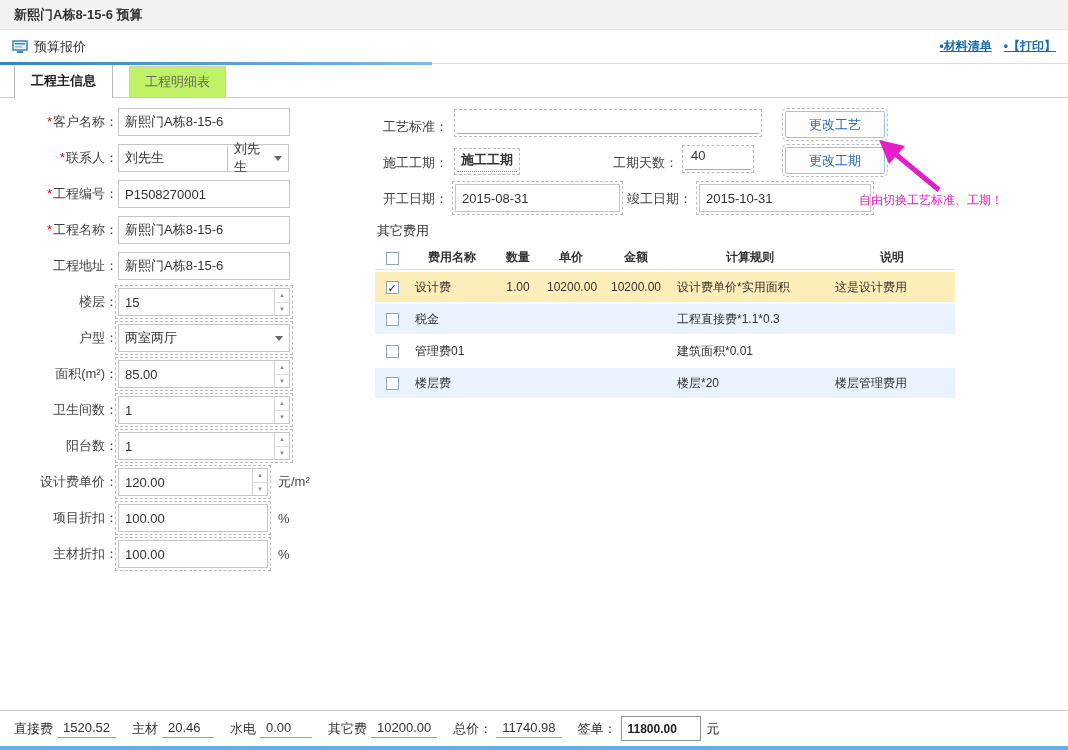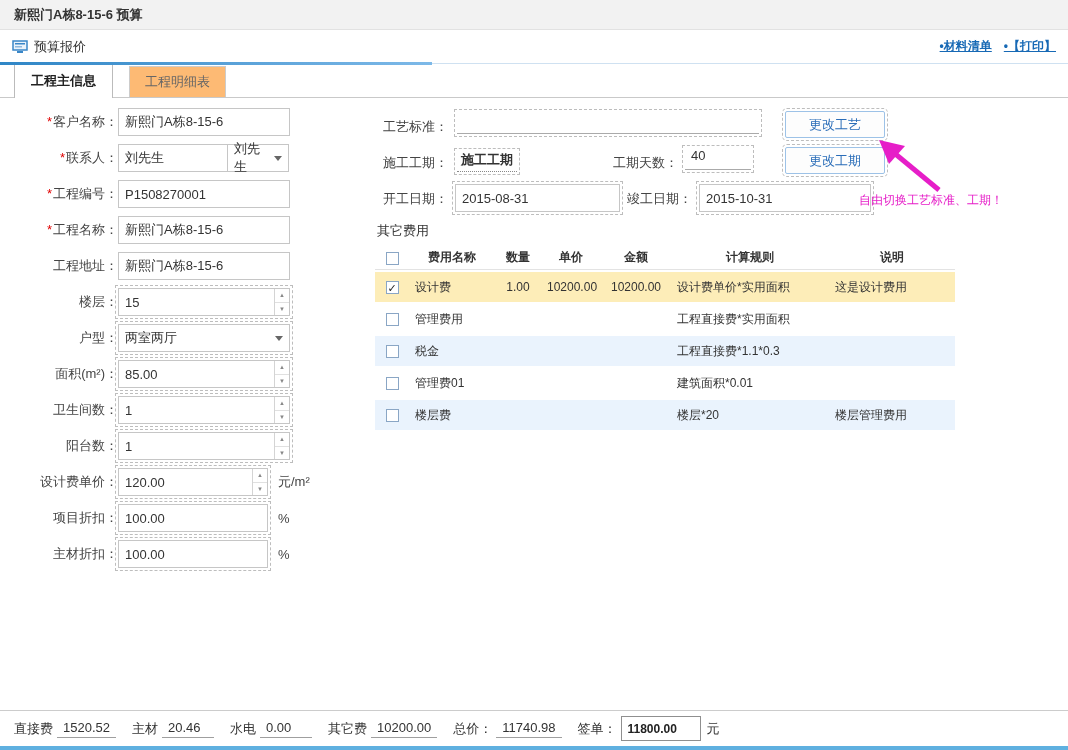--- a/index.html
+++ b/index.html
@@ -17,21 +17,21 @@
   .doc-icon { width:16px; height:14px; margin-right:6px; display:inline-block; }
   .toolbar-title { font-size:13px; color:#333; }
   .toolbar-links { margin-left:auto; display:flex; gap:12px; }
   .tlink { color:#1769b5; font-size:12px; font-weight:bold; text-decoration:underline; cursor:pointer; }
   .accent-line { position:absolute; left:0; bottom:-2px; width:432px; height:3px;
     background:linear-gradient(to right,#2f86c6,#7db9e8); }
 
   
   .tabstrip { height:34px; display:flex; align-items:flex-end; gap:16px;
     padding-left:14px; border-bottom:1px solid #c9c9c9; background:#fff; }
-  .tab { padding:6px 15px; background:#fdba74; border:1px solid #ccc; border-bottom:none;
+  .tab { padding:6px 15px; background:#bef264; border:1px solid #ccc; border-bottom:none;
     font-size:13px; color:#666; cursor:pointer; }
   .tab.active { background:#fff; color:#222; font-weight:bold; margin-bottom:-1px;
     padding:8px 16px 8px; border-color:#bbb; }
 
   
   .content { position:absolute; top:98px; left:0; right:0; height:612px; background:#fff; }
 
   
   .left-form { position:absolute; left:16px; top:10px; }
   .frow { display:flex; align-items:center; height:28px; margin-bottom:8px; }
@@ -294,29 +294,20 @@
           <tbody>
             <tr class="r-hl">
               <td class="c-mid"><span class="cb">✓</span></td>
               <td class="c-left">设计费</td>
               <td class="c-mid">1.00</td>
               <td class="c-mid">10200.00</td>
               <td class="c-mid">10200.00</td>
               <td class="c-left">设计费单价*实用面积</td>
               <td class="c-left">这是设计费用</td>
             </tr>
-            <tr class="r-white">
-              <td class="c-mid"><span class="cb"></span></td>
-              <td class="c-left">管理费用</td>
-              <td class="c-mid"></td>
-              <td class="c-mid"></td>
-              <td class="c-mid"></td>
-              <td class="c-left">工程直接费*实用面积</td>
-              <td class="c-left"></td>
-            </tr>
             <tr class="r-blue">
               <td class="c-mid"><span class="cb"></span></td>
               <td class="c-left">税金</td>
               <td class="c-mid"></td>
               <td class="c-mid"></td>
               <td class="c-mid"></td>
               <td class="c-left">工程直接费*1.1*0.3</td>
               <td class="c-left"></td>
             </tr>
             <tr class="r-white">

